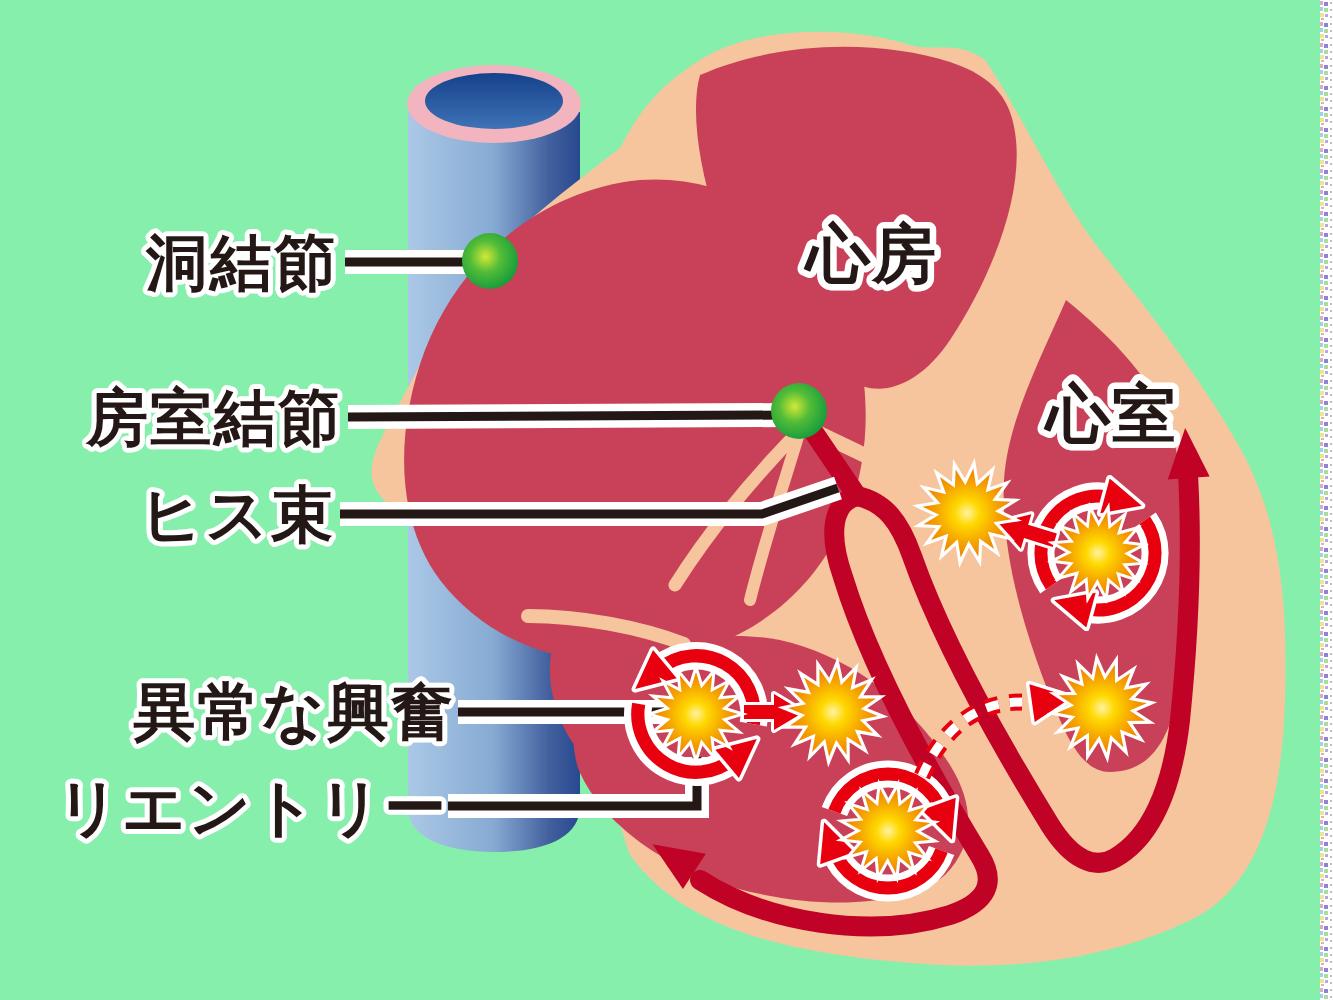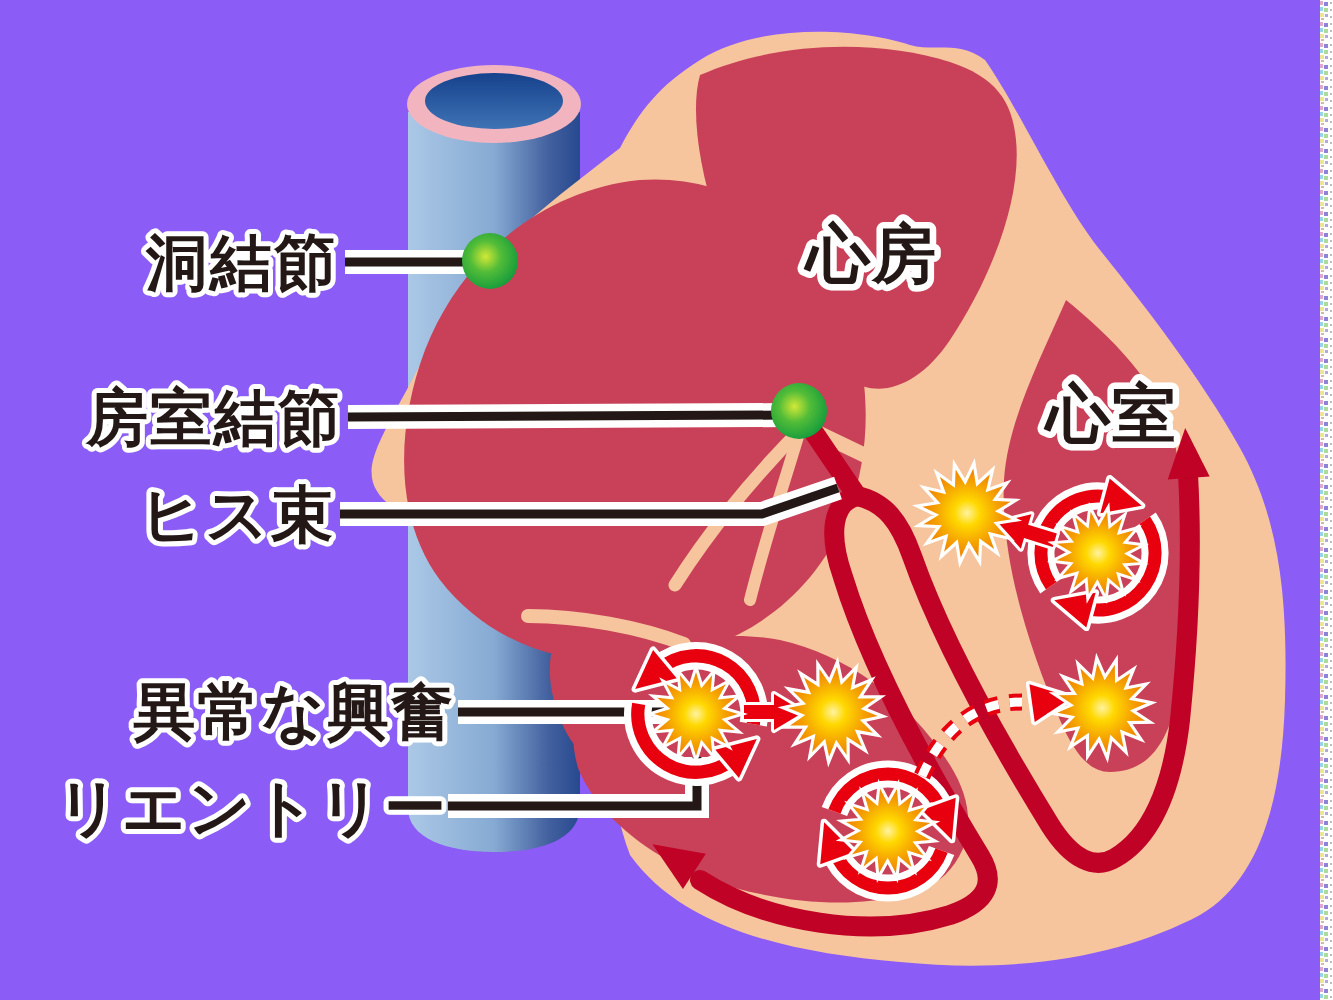--- a/index.html
+++ b/index.html
@@ -1,16 +1,16 @@
 <!DOCTYPE html>
 <html><head>
 <meta charset="utf-8">
 <style>
   html,body{margin:0;padding:0;background:#fff;}
-  .stage{position:relative;width:1333px;height:1000px;background:#8b5cf6;overflow:hidden;
+  .stage{position:relative;width:1333px;height:1000px;background:#86efac;overflow:hidden;
          font-family:"Liberation Sans","DejaVu Sans",sans-serif;}
   svg{display:block}
   
   .lc{stroke:#ffffff;stroke-width:24;fill:none;stroke-linejoin:miter;stroke-linecap:butt}
   .lk{stroke:#231815;stroke-width:9;fill:none;stroke-linejoin:miter;stroke-linecap:butt}
   
   .rc{fill:none;stroke:#ffffff;stroke-width:27}
   .rr{fill:none;stroke:#E8000F;stroke-width:13}
   .rh{fill:#E8000F;stroke:#ffffff;stroke-width:7;paint-order:stroke;stroke-linejoin:round}
   

